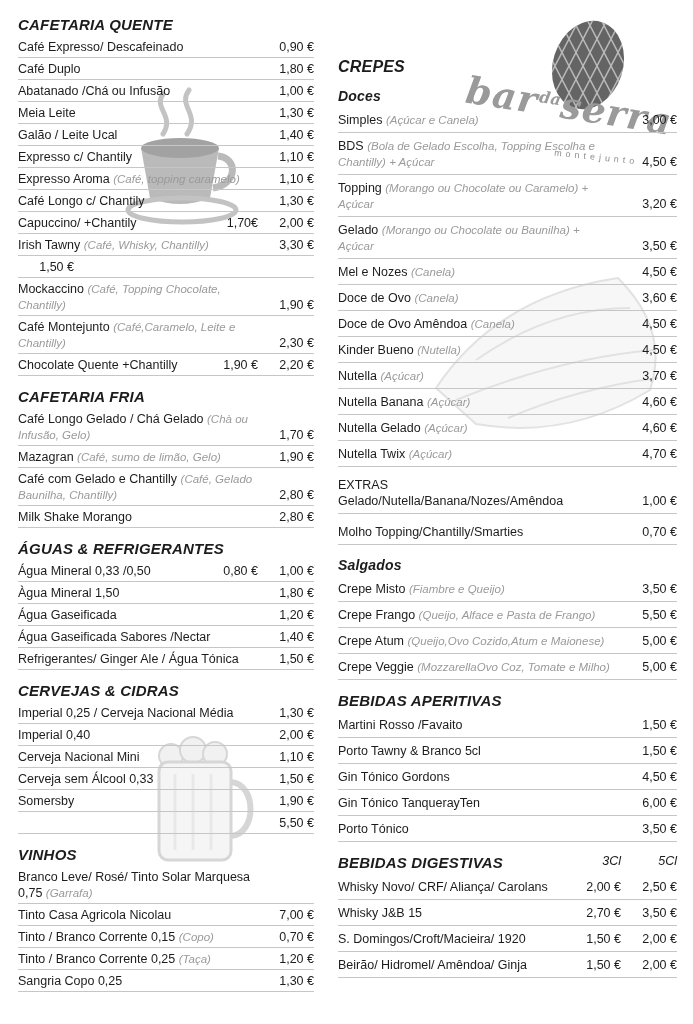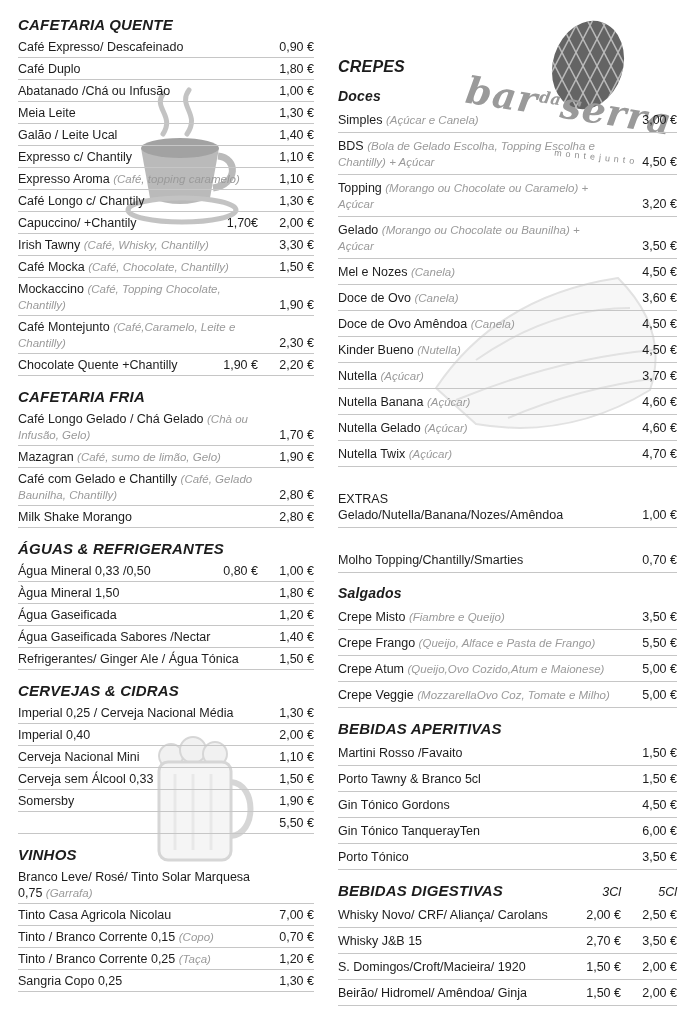--- a/index.html
+++ b/index.html
@@ -22,30 +22,30 @@
     font-size:9px;letter-spacing:4px;color:#8d8d8d}
 
   
   .col{position:relative;z-index:2}
   .col-left{width:296px;flex:none}
   .col-right{width:339px;flex:none;padding-top:42px}
 
   .menu-section{margin-top:12px}
   .menu-section:first-child{margin-top:0}
   .section-gap{}
-  .section-heading{display:flex;align-items:flex-end;margin:0 0 3px}
+  .section-heading{display:flex;align-items:flex-start;margin:0 0 3px}
   .section-title{flex:1;font-weight:bold;font-style:italic;font-size:15px;letter-spacing:.2px}
   .big .section-title{font-size:16px}
   .sub .section-title{font-size:14px}
   .col-header{width:56px;flex:none;text-align:right;font-weight:normal;font-style:italic;font-size:12.5px}
 
   .menu-row{display:flex;align-items:flex-end;border-bottom:1px solid #c6c6c6;
     padding:3px 0 2px;font-size:12.5px;line-height:1.28;min-height:21px}
   .col-right .menu-row{padding:5px 0 4px}
-  .gap-top{margin-top:19px}
+  .gap-top{margin-top:5px}
   .item-text{flex:1;padding-right:4px}
   .item-name{white-space:pre-line}
   .sub .item-name{font-weight:normal}
   .item-desc{color:#9a9a9a;font-style:italic;font-size:11.5px}
   .item-price{width:56px;flex:none;text-align:right;white-space:nowrap}
 </style>
 </head>
 <body>
 
 <div class="page">
@@ -158,21 +158,20 @@
         <div class="menu-row">
           <span class="item-text"><span class="item-name">Capuccino/ +Chantily</span></span>
           <span class="item-price">1,70€</span>
           <span class="item-price">2,00 €</span>
         </div>
         <div class="menu-row">
           <span class="item-text"><span class="item-name">Irish Tawny</span> <span class="item-desc">(Café, Whisky, Chantilly)</span></span>
           <span class="item-price">3,30 €</span>
         </div>
         <div class="menu-row">
-          <span class="item-text"><span class="item-name">Café Mocka</span> <span class="item-desc">(Café, Chocolate, Chantilly)</span></span>
           <span class="item-price">1,50 €</span>
         </div>
         <div class="menu-row">
           <span class="item-text"><span class="item-name">Mockaccino</span> <span class="item-desc">(Café, Topping Chocolate, Chantilly)</span></span>
           <span class="item-price">1,90 €</span>
         </div>
         <div class="menu-row">
           <span class="item-text"><span class="item-name">Café Montejunto</span> <span class="item-desc">(Café,Caramelo, Leite e Chantilly)</span></span>
           <span class="item-price">2,30 €</span>
         </div>

